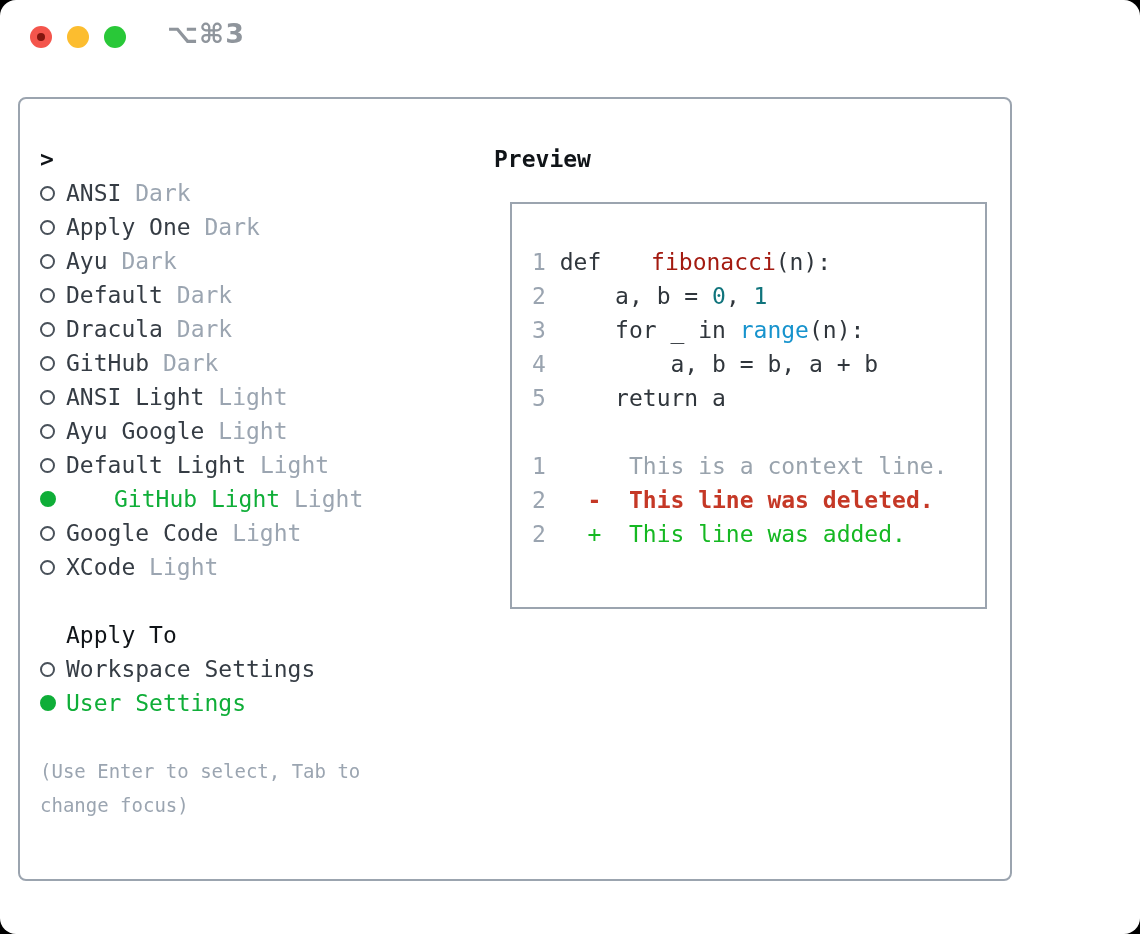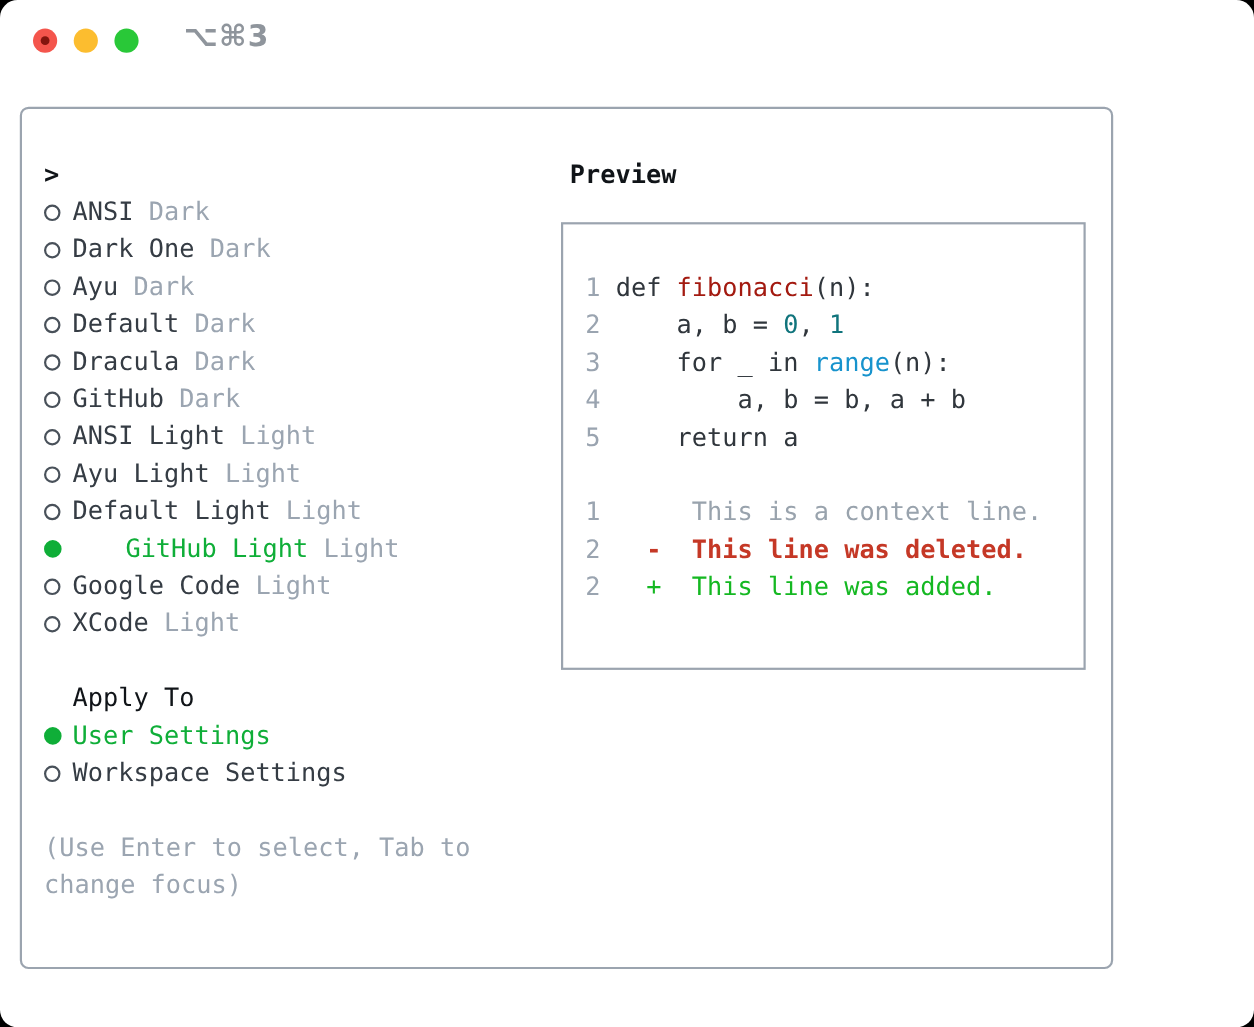--- a/index.html
+++ b/index.html
@@ -33,35 +33,35 @@
   .prompt{font-weight:bold;color:#101418;}
   .picker-title{font-weight:bold;color:#101418;}
   .radio{box-sizing:border-box;width:15px;height:15px;border:2px solid #49515a;border-radius:50%;}
   .radio.on{background:#0fae38;border-color:#0fae38;width:16px;height:16px;}
   .theme-name{white-space:pre;}
   .theme-name.sel{color:#0fae38;margin-left:48px;}
   .variant{color:#9ba5b1;white-space:pre;}
   .apply-title{color:#101418;text-align:center;}
   .opt-label.sel{color:#0fae38;}
   .spacer{height:34px;}
-  .hint{color:#9ba5b1;font-size:23px;line-height:34px;white-space:pre;}
+  .hint{color:#9ba5b1;font-size:19px;line-height:34px;white-space:pre;}
   
   .right-col{flex:1;font-size:23px;}
-  .preview-title{margin-left:26px;font-weight:bold;color:#101418;line-height:34px;height:34px;}
+  .preview-title{margin-left:2px;font-weight:bold;color:#101418;line-height:34px;height:34px;}
   .preview-box{
     margin-left:18px;margin-top:26px;width:477px;height:407px;
     box-sizing:border-box;border:2px solid #9ba4af;
     padding:41px 0 0 20px;overflow:hidden;
   }
   .pline{height:34px;line-height:34px;display:flex;}
   .lnum{color:#9aa4b0;white-space:pre;flex:none;}
   .ptxt{white-space:pre;color:#30363c;}
   .seg-keyword{color:#30363c;}
   .seg-plain{color:#30363c;}
-  .seg-function{color:#a31a10;}
+  .seg-function{color:#a31a10;margin-left:36px;}
   .seg-number{color:#10747c;}
   .seg-builtin{color:#1793cd;}
   .diff-context{color:#99a3ad;}
   .diff-deleted{color:#c53826;font-weight:bold;}
   .diff-added{color:#15b822;}
 </style>
 </head>
 <body>
 
 <div class="window">
@@ -89,21 +89,21 @@
             <span class="gutter">
               <span class="radio"></span>
             </span>
             <span class="theme-name">ANSI </span>
             <span class="variant">Dark</span>
           </div>
           <div class="row">
             <span class="gutter">
               <span class="radio"></span>
             </span>
-            <span class="theme-name">Dark One </span>
+            <span class="theme-name">Apply One </span>
             <span class="variant">Dark</span>
           </div>
           <div class="row">
             <span class="gutter">
               <span class="radio"></span>
             </span>
             <span class="theme-name">Ayu </span>
             <span class="variant">Dark</span>
           </div>
           <div class="row">
@@ -131,21 +131,21 @@
             <span class="gutter">
               <span class="radio"></span>
             </span>
             <span class="theme-name">ANSI Light </span>
             <span class="variant">Light</span>
           </div>
           <div class="row">
             <span class="gutter">
               <span class="radio"></span>
             </span>
-            <span class="theme-name">Ayu Light </span>
+            <span class="theme-name">Ayu Google </span>
             <span class="variant">Light</span>
           </div>
           <div class="row">
             <span class="gutter">
               <span class="radio"></span>
             </span>
             <span class="theme-name">Default Light </span>
             <span class="variant">Light</span>
           </div>
           <div class="row">
@@ -174,29 +174,29 @@
       <div class="spacer"></div>
 
       <div class="row">
         <span class="gutter"></span>
         <span class="apply-title">Apply To</span>
       </div>
 
       <div id="apply-options">
           <div class="row">
             <span class="gutter">
+              <span class="radio"></span>
+            </span>
+            <span class="opt-label">Workspace Settings</span>
+          </div>
+          <div class="row">
+            <span class="gutter">
               <span class="radio on"></span>
             </span>
             <span class="opt-label sel">User Settings</span>
-          </div>
-          <div class="row">
-            <span class="gutter">
-              <span class="radio"></span>
-            </span>
-            <span class="opt-label">Workspace Settings</span>
           </div>
         </div>
 
       <div class="spacer"></div>
 
       <div class="hint">(Use Enter to select, Tab to</div>
       <div class="hint">change focus)</div>
     </div>
 
     <div class="right-col">

